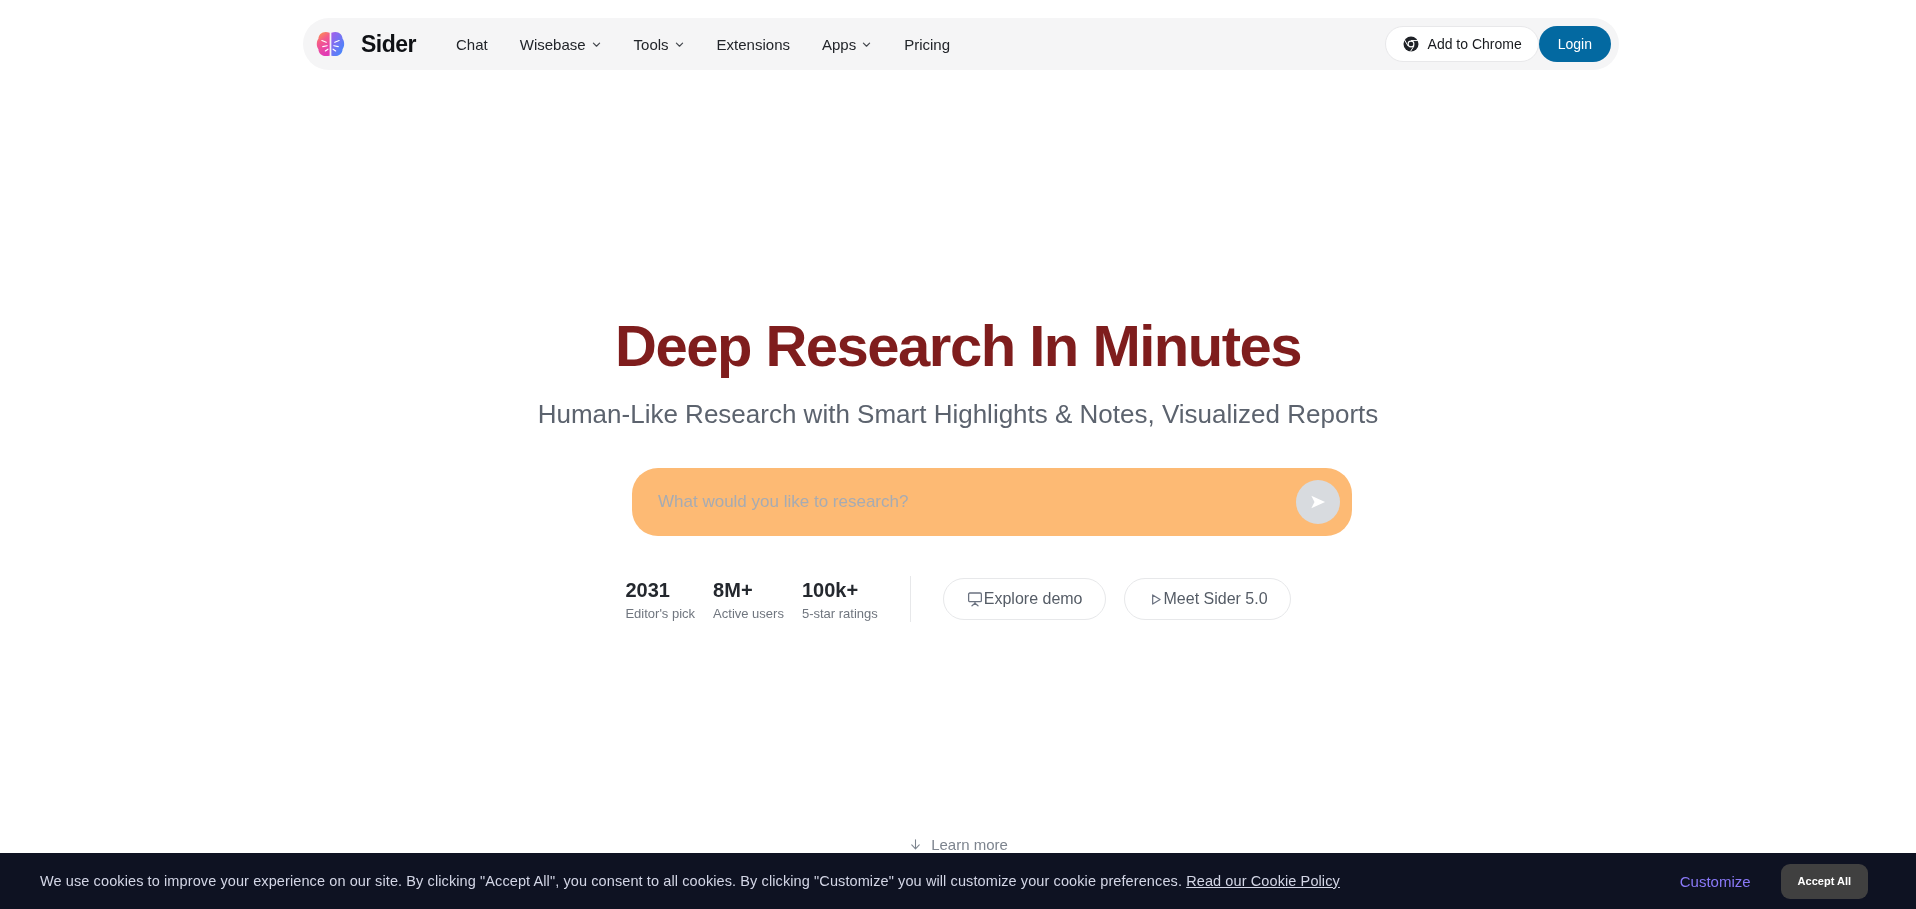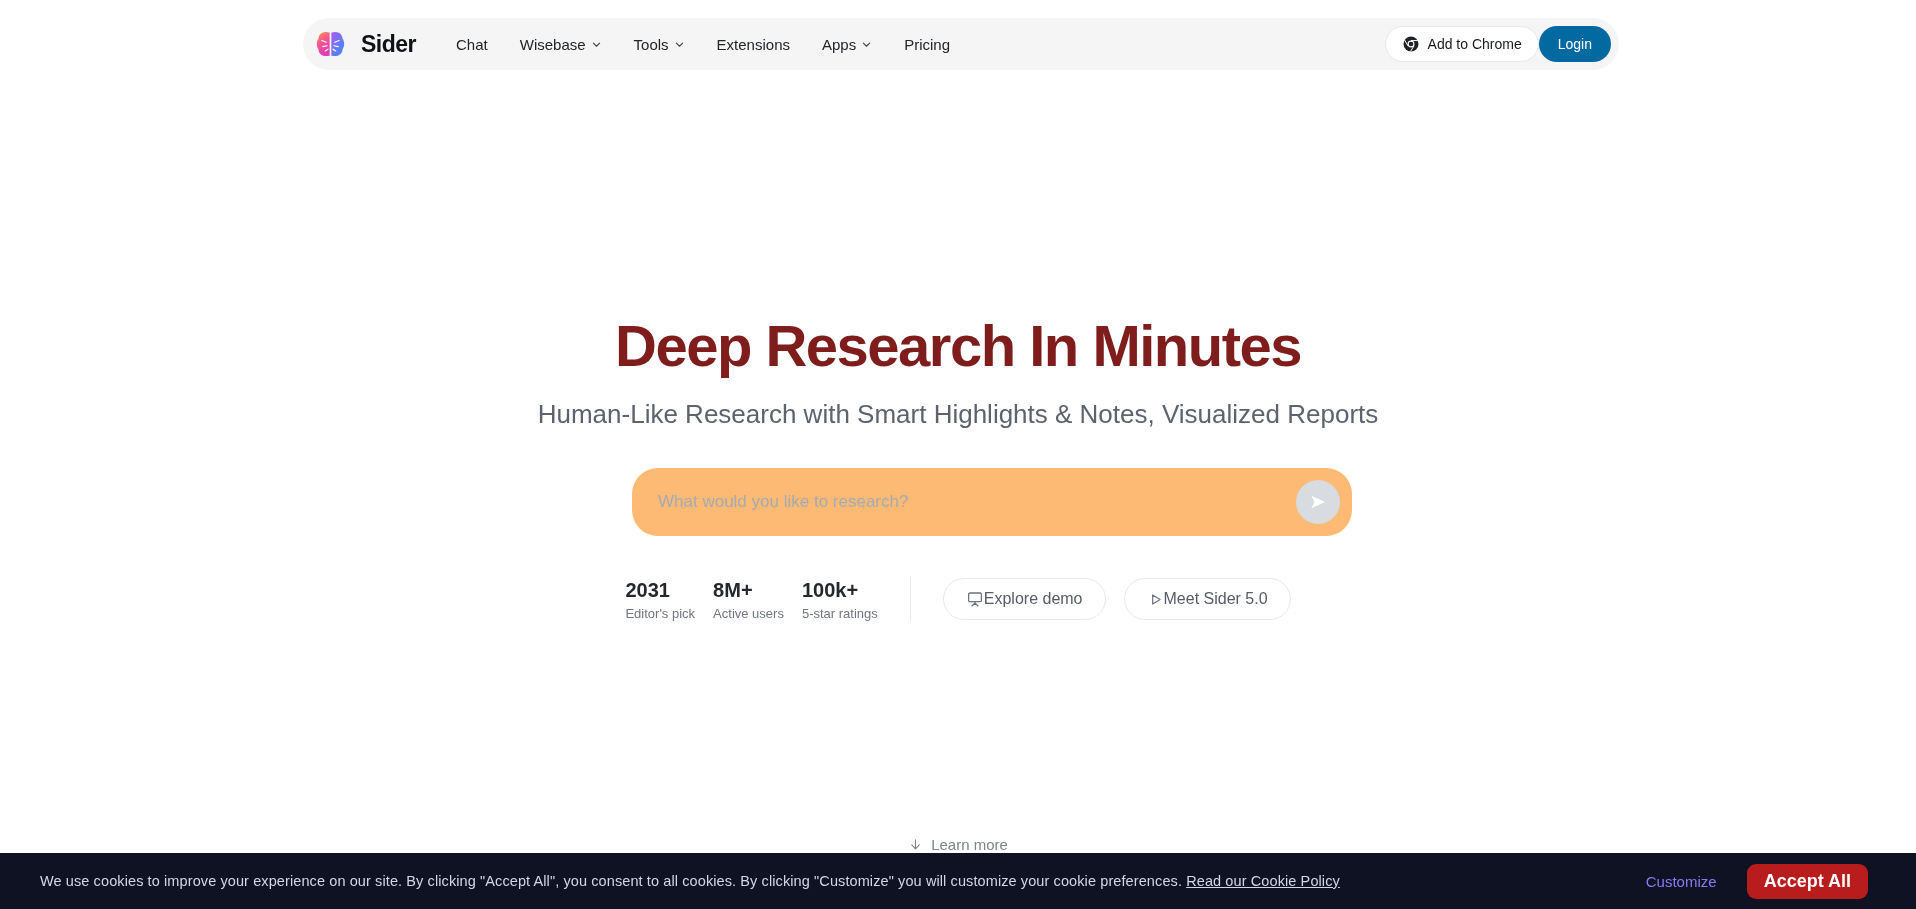--- a/index.html
+++ b/index.html
@@ -91,21 +91,21 @@
   .cookie {
     position:absolute; left:0; bottom:0; width:100%; height:56px;
     background:#0e1222; display:flex; align-items:center;
     padding:0 48px 0 40px; z-index:10;
   }
   .cookie-text { font-size:14.5px; color:#d3d6e6; letter-spacing:0.1px; }
   .cookie-link { color:#d3d6e6; text-decoration:underline; cursor:pointer; }
   .cookie-actions { margin-left:auto; display:flex; align-items:center; gap:30px; }
   .customize-link { color:#8a79f8; font-size:15px; cursor:pointer; white-space:nowrap; }
   .accept-btn {
-    background:#b91c1c; color:#ffffff; font-size:18px; font-weight:bold;
+    background:#404040; color:#ffffff; font-size:11px; font-weight:bold;
     height:35px; padding:8px 17px; border:none; border-radius:9px;
     display:flex; align-items:center; cursor:pointer; white-space:nowrap;
   }
 </style>
 </head>
 <body>
 
 <header class="nav">
   <div class="brand">
     <span style="display:flex;">

